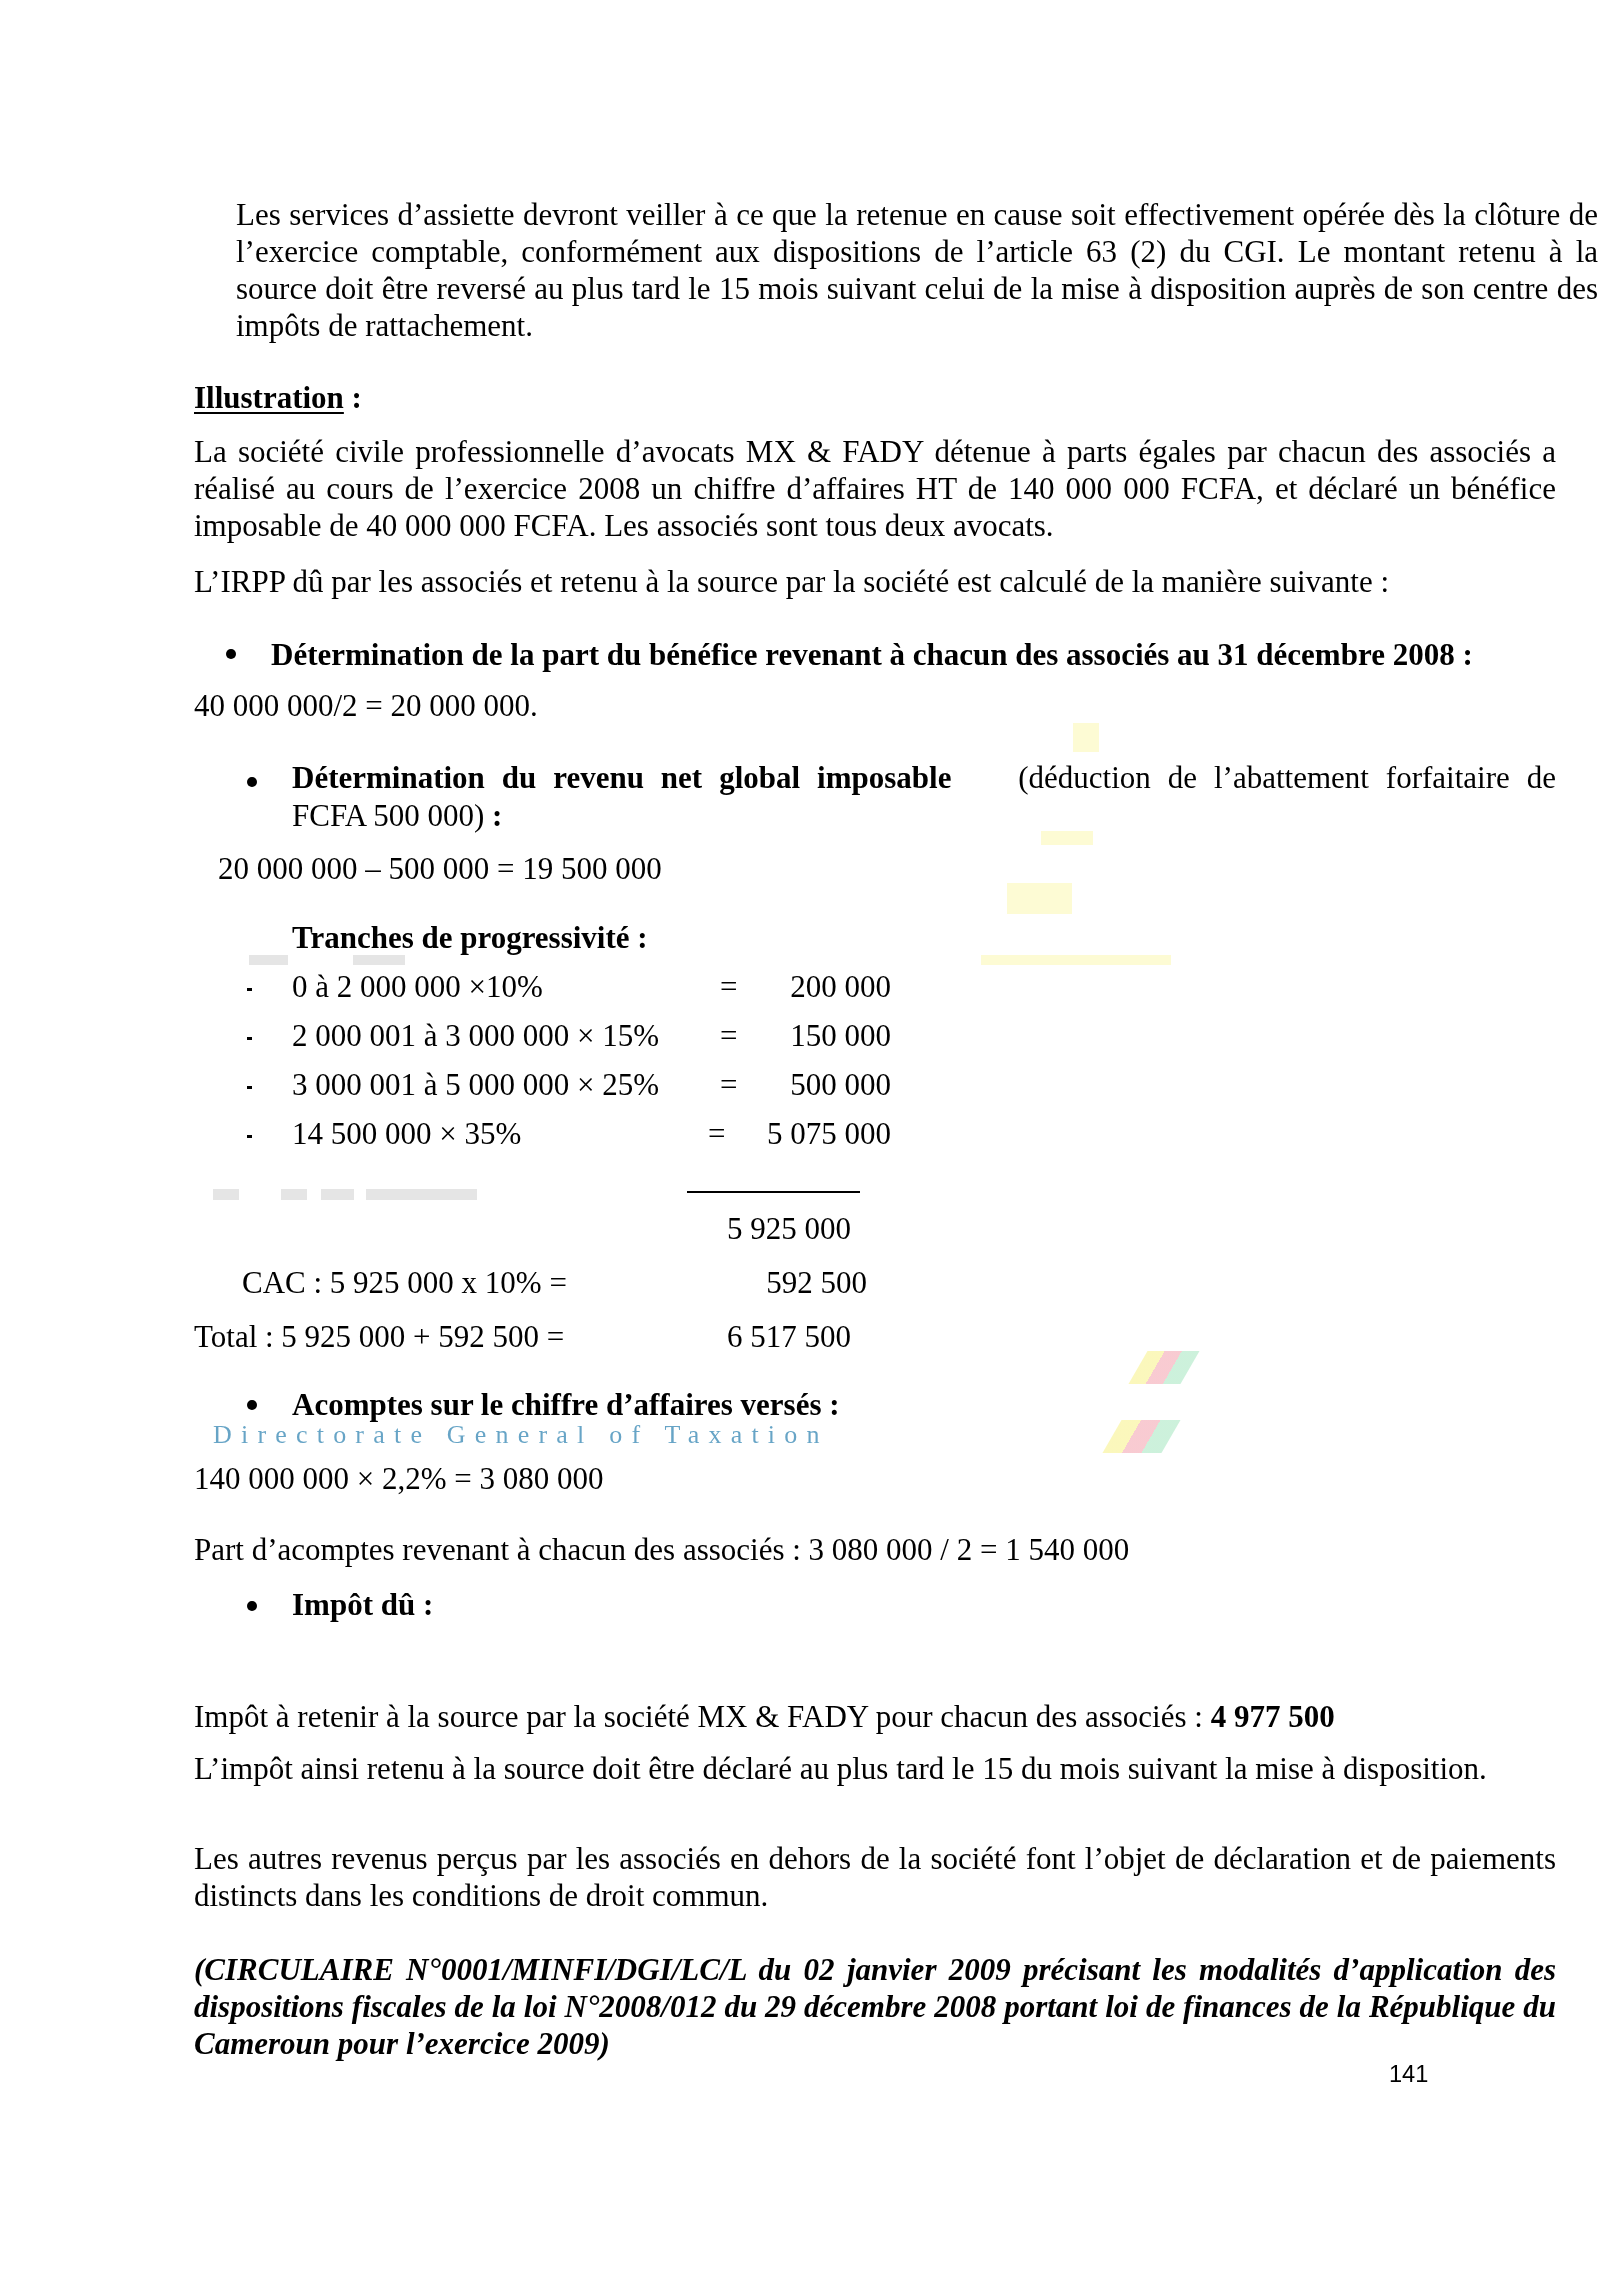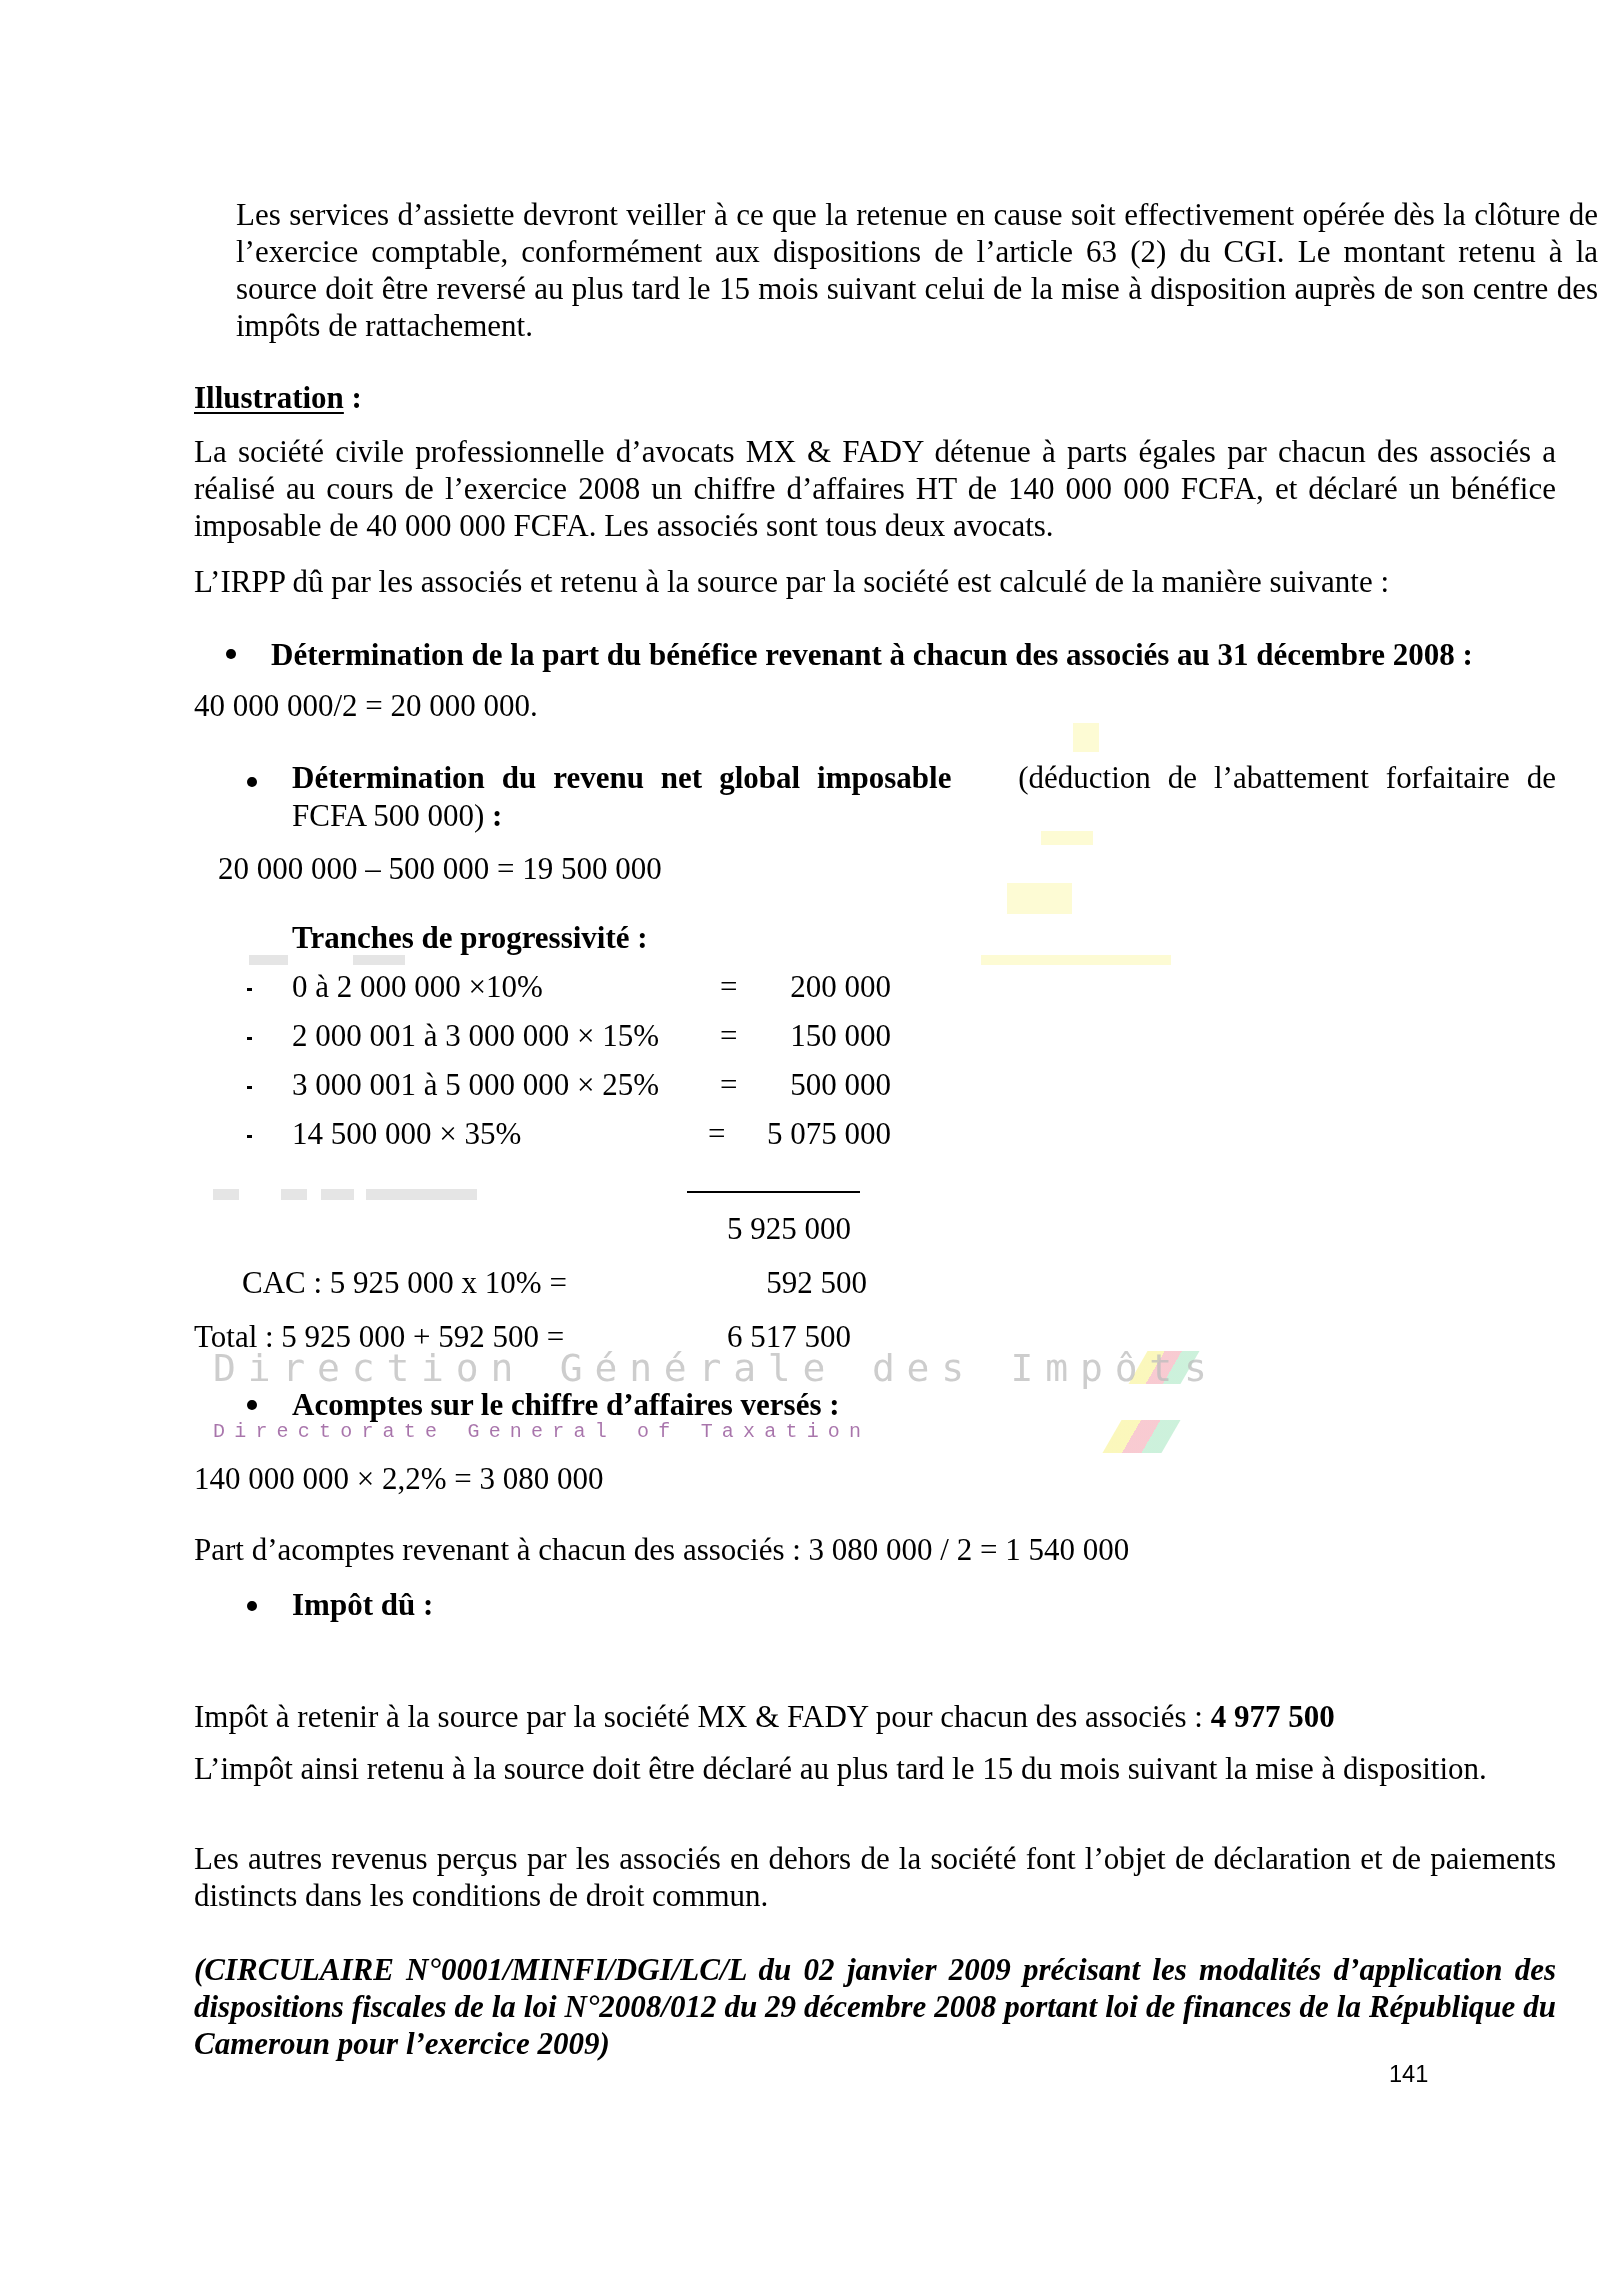--- a/index.html
+++ b/index.html
@@ -13,22 +13,22 @@
   .u { text-decoration: underline; text-decoration-thickness: 2px; text-underline-offset: 3.9px; }
   .it { font-style: italic; font-weight: bold; }
   .dot { position: absolute; width: 9.8px; height: 9.8px; border-radius: 50%; background: #000; }
   .dash { position: absolute; width: 5.2px; height: 3.3px; background: #000; }
   .rule { position: absolute; height: 2px; background: #000; }
   .wm { position: absolute; opacity: 0.55; }
   .wm-gray { background: #cfcfcf; }
   .wm-yellow { background: #fbf7b0; }
   .wm-text { position: absolute; font-family: "DejaVu Sans Mono", monospace; font-size: 38px;
              letter-spacing: 11.8px; color: #bdbdbd; white-space: nowrap; opacity: 0.75; }
-  .wm-text2 { position: absolute; font-family: Liberation Mono, monospace; font-size: 20px;
-             letter-spacing: 9.2px; color: #701a75; white-space: nowrap; opacity: 0.6; }
+  .wm-text2 { position: absolute; font-family: Liberation Serif, serif; font-size: 26px;
+             letter-spacing: 9.2px; color: #0369a1; white-space: nowrap; opacity: 0.6; }
   .flag { position: absolute; transform: skewX(-30deg); opacity: 0.45;
           background: linear-gradient(90deg, #f6ee6a 0 33%, #f08b9a 33% 66%, #8fe0b0 66% 100%); }
   .num-right { text-align: right; }
   .pagenum { position: absolute; left: 1389px; top: 2061px; font-family: "Liberation Sans", "DejaVu Sans", sans-serif;
              font-size: 23.6px; line-height: 26px; }
 </style>
 </head>
 <body>
 
 <div class="page">
@@ -38,21 +38,20 @@
   <div class="wm wm-yellow" style="left:1007px;top:883px;width:65px;height:31px;"></div>
   <div class="wm wm-gray" style="left:249px;top:955px;width:39px;height:9.8px;"></div>
   <div class="wm wm-gray" style="left:353px;top:955px;width:52px;height:9.8px;"></div>
   <div class="wm wm-yellow" style="left:981px;top:955px;width:190px;height:9.8px;"></div>
   <div class="wm wm-gray" style="left:213px;top:1189px;width:26px;height:10.5px;"></div>
   <div class="wm wm-gray" style="left:281px;top:1189px;width:26px;height:10.5px;"></div>
   <div class="wm wm-gray" style="left:321px;top:1189px;width:33px;height:10.5px;"></div>
   <div class="wm wm-gray" style="left:366px;top:1189px;width:111px;height:10.5px;"></div>
   <div class="flag" style="left:1138px;top:1351px;width:52px;height:33px;"></div>
   <div class="flag" style="left:1112px;top:1420px;width:59px;height:33px;"></div>
-  <div class="wm-text" style="left:213px;top:1346px;">Direction Générale des Impôts</div>
   <div class="wm-text2" style="left:213px;top:1420px;">Directorate General of Taxation</div>
 
   <p class="p" style="top:196px;margin-left:42px;">Les services d’assiette devront veiller à ce que la retenue en cause soit effectivement opérée dès la clôture de l’exercice comptable, conformément aux dispositions de l’article 63 (2) du CGI. Le montant retenu à la source doit être reversé au plus tard le 15 mois suivant celui de la mise à disposition auprès de son centre des impôts de rattachement.</p>
 
   <div class="line b" style="left:194px;top:379px;">
     <span class="u">Illustration</span><span> :</span>
   </div>
 
   <p class="p" style="top:433px;">La société civile professionnelle d’avocats MX &amp; FADY détenue à parts égales par chacun des associés a réalisé au cours de l’exercice 2008 un chiffre d’affaires HT de 140 000 000 FCFA, et déclaré un bénéfice imposable de 40 000 000 FCFA. Les associés sont tous deux avocats.</p>
   <p class="line" style="left:194px;top:563px;">L’IRPP dû par les associés et retenu à la source par la société est calculé de la manière suivante :</p>

